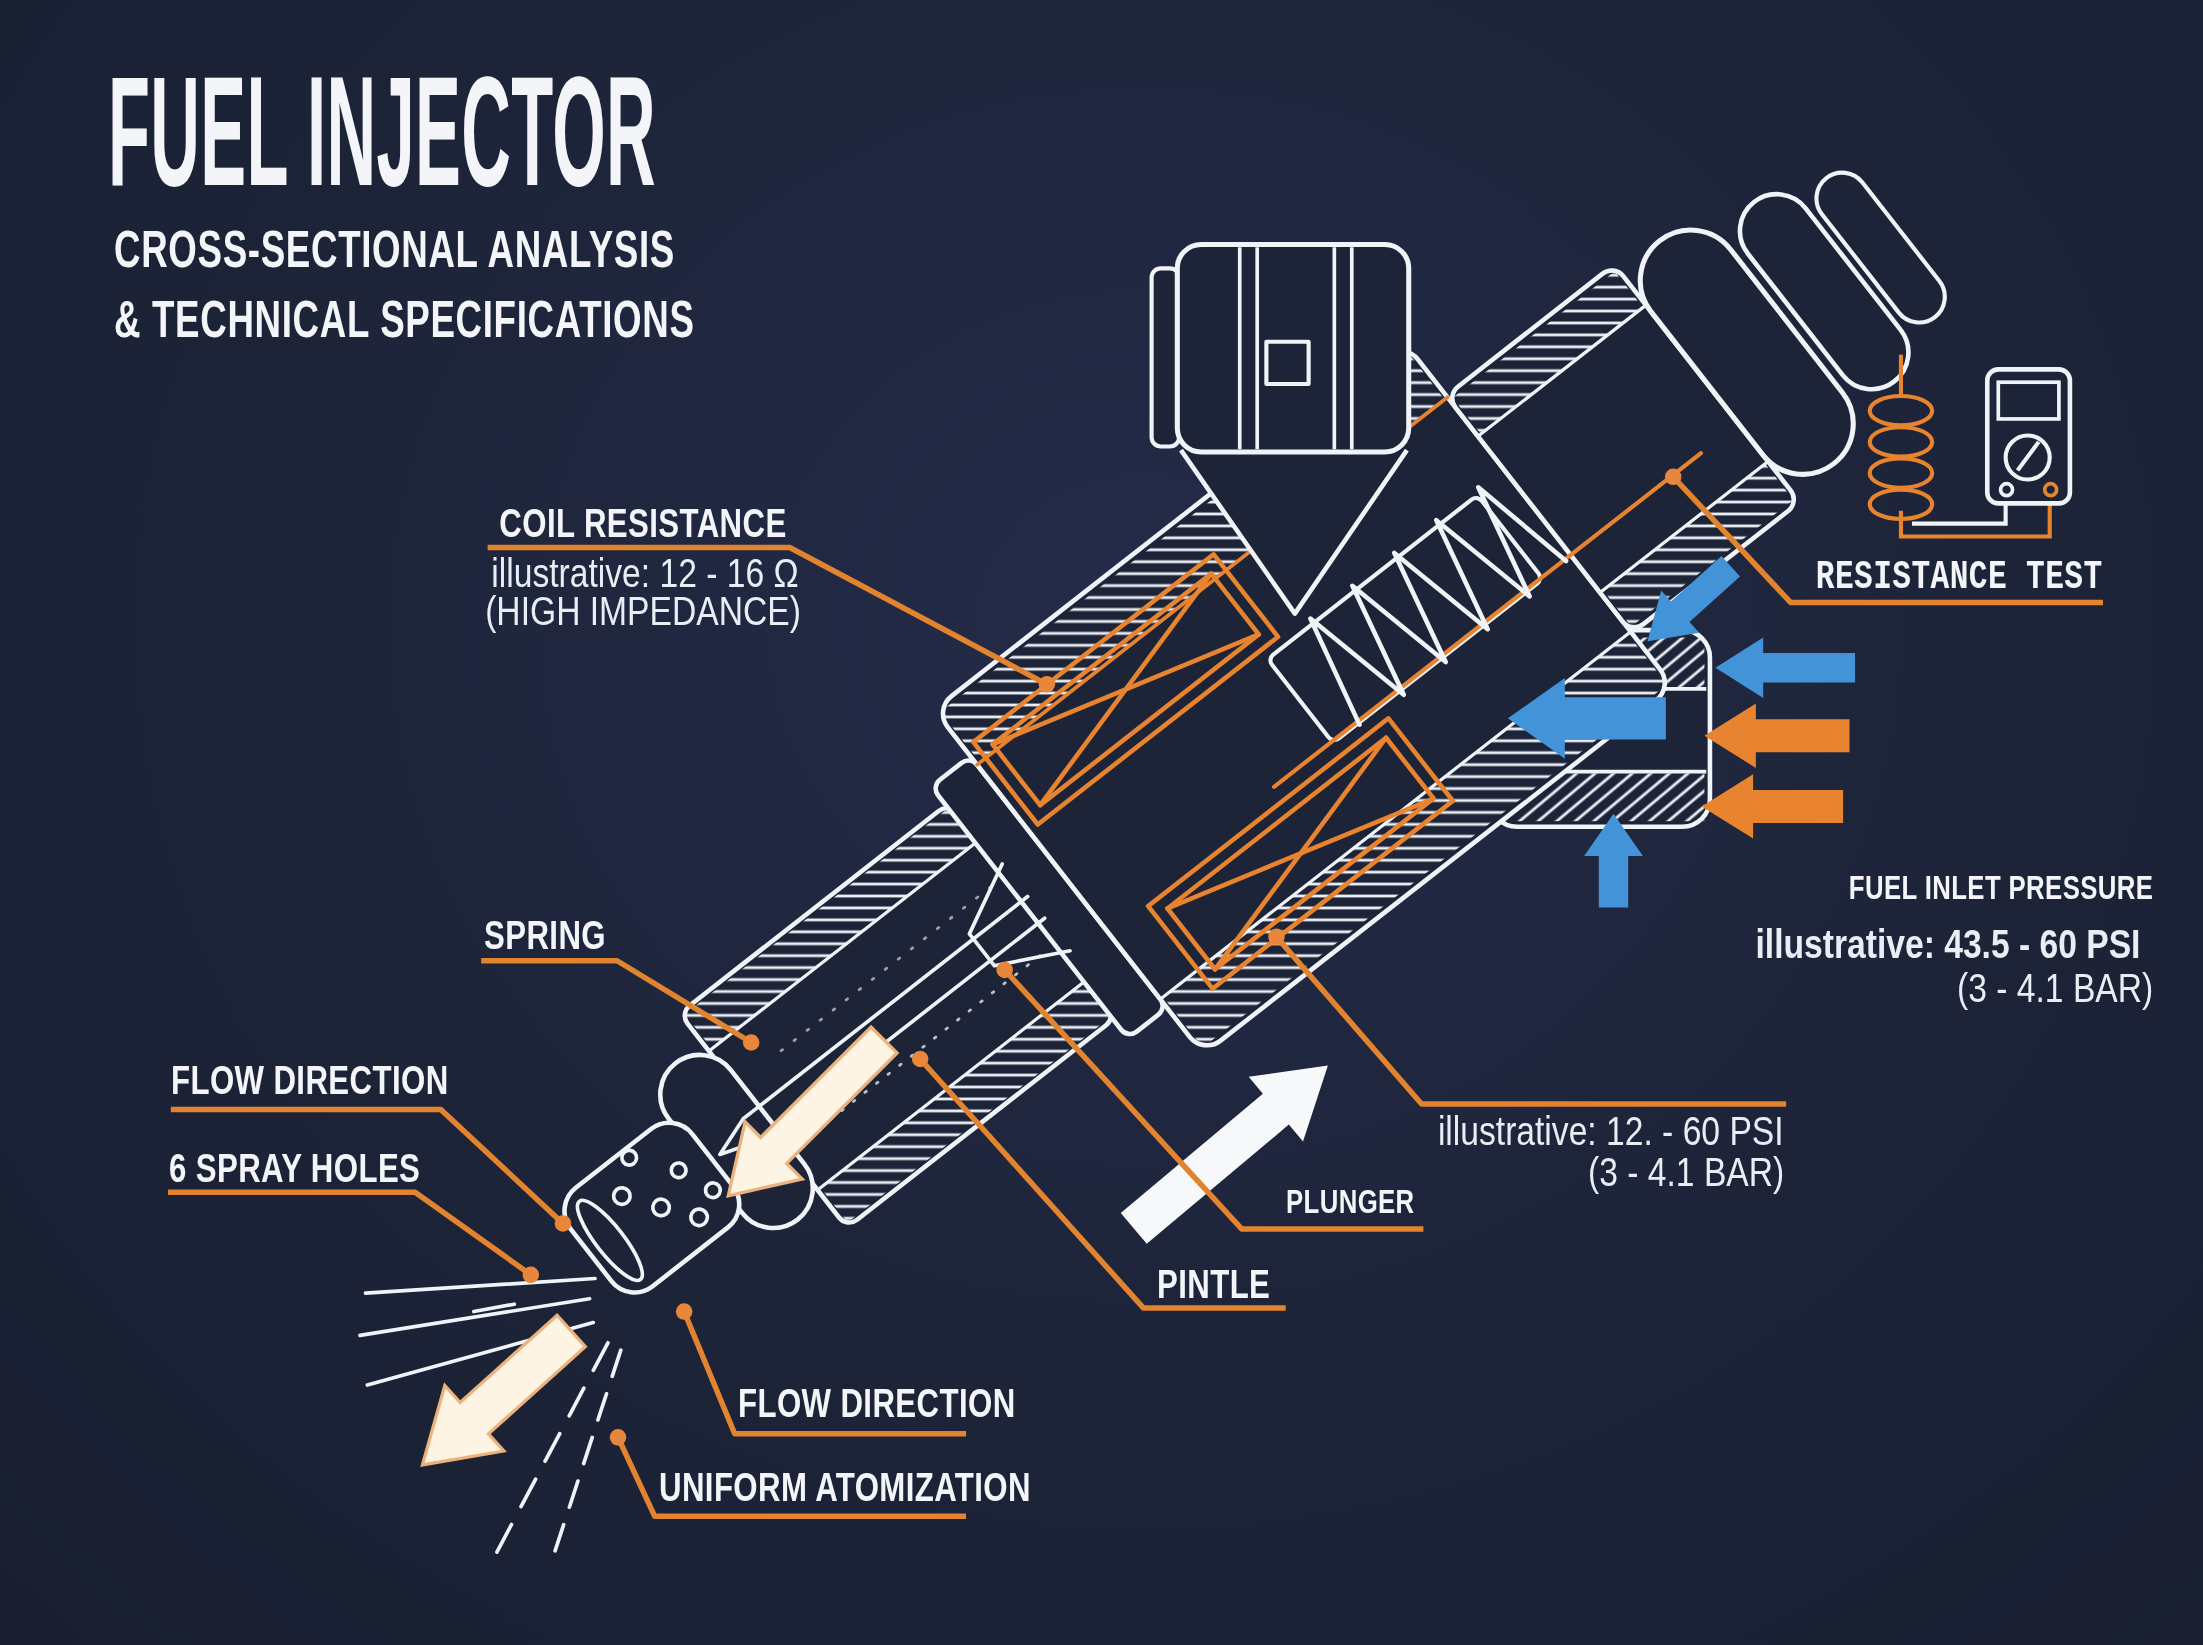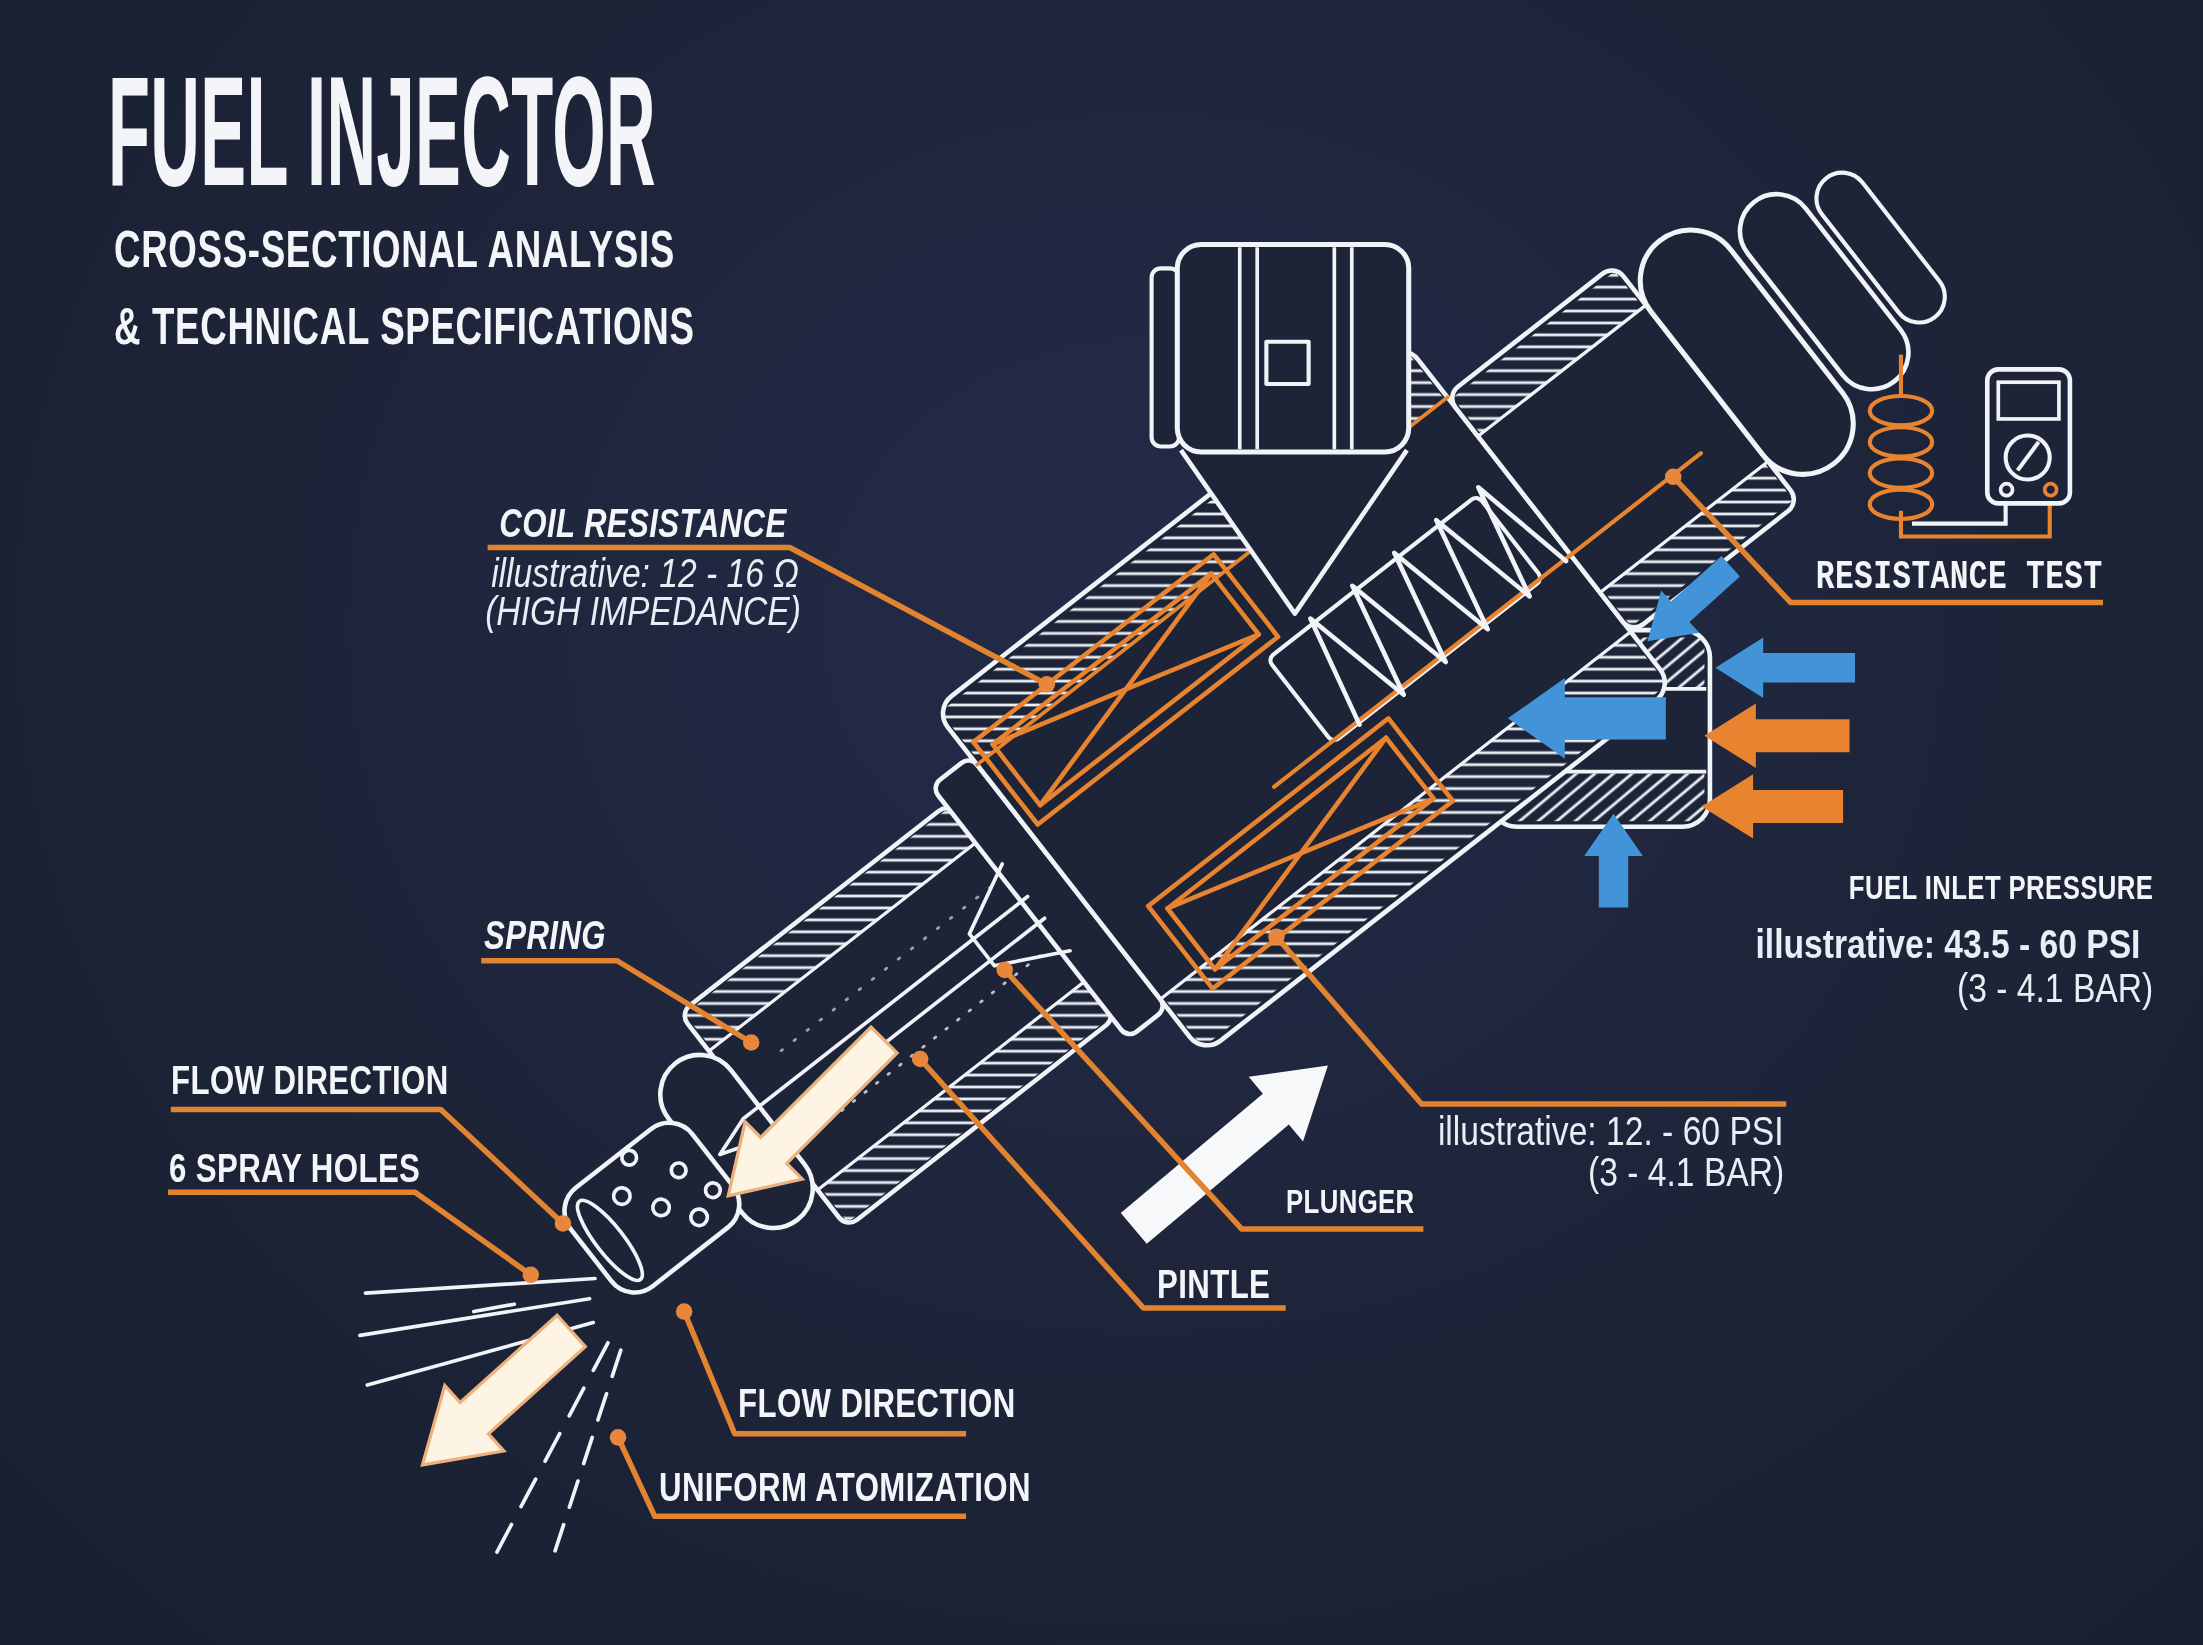--- a/index.html
+++ b/index.html
@@ -5,21 +5,21 @@
   html,body{margin:0;padding:0;background:#10151f;}
   #stage{
     position:relative;width:2204px;height:1646px;overflow:hidden;
     background:radial-gradient(ellipse at 52% 38%, #232b49 0%, #1d2438 55%, #191f31 100%);
     font-family:"Liberation Sans",sans-serif;
   }
   #gfx{position:absolute;left:0;top:0;}
   .lbl{position:absolute;color:#f3f5f9;white-space:nowrap;line-height:1;}
   .lbl .t{display:inline-block;}
   .b{font-weight:bold;}
-  .ctr{transform:translateX(-50%);font-style:italic;}
+  .ctr{transform:translateX(-50%);}
   .al{transform-origin:left center;}
   .ac{transform-origin:center center;}
   .ar{transform-origin:right center;}
   .sx44{transform:scaleX(.44);}
   .sx72{transform:scaleX(.72);}
   .sx78{transform:scaleX(.78);}
   .sx82{transform:scaleX(.82);}
   .f170{font-size:156px;letter-spacing:0.9px;}
   .f56{font-size:51px;letter-spacing:0.9px;}
   .f47{font-size:33px;letter-spacing:0.5px;}
@@ -208,21 +208,21 @@
     <circle cx="2233" cy="533" r="6.5" fill="none" stroke="#e8842f" stroke-width="4"></circle>
   </g>
 </svg>
 
 <div class="lbl f56 b" style="left:114px;top:224px;">
   <span class="t al sx72">CROSS-SECTIONAL ANALYSIS</span>
 </div>
 <div class="lbl f170 b" style="left:108px;top:53px;">
   <span class="t al sx44">FUEL INJECTOR</span>
 </div>
-<div class="lbl f56 b" style="left:114px;top:301px;text-align:center;">
+<div class="lbl f56 b" style="left:114px;top:294px;text-align:center;">
   <span class="t al sx72">&amp; TECHNICAL SPECIFICATIONS</span>
 </div>
 
 <div class="lbl f44 b ctr" style="left:643px;top:503px;">
   <span class="t ac sx78">COIL RESISTANCE</span>
 </div>
 <div class="lbl f38 ctr" style="left:645px;top:553px;">
   <span class="t ac sx82">illustrative: 12 - 16 Ω</span>
 </div>
 <div class="lbl f38 ctr" style="left:643px;top:591px;">

